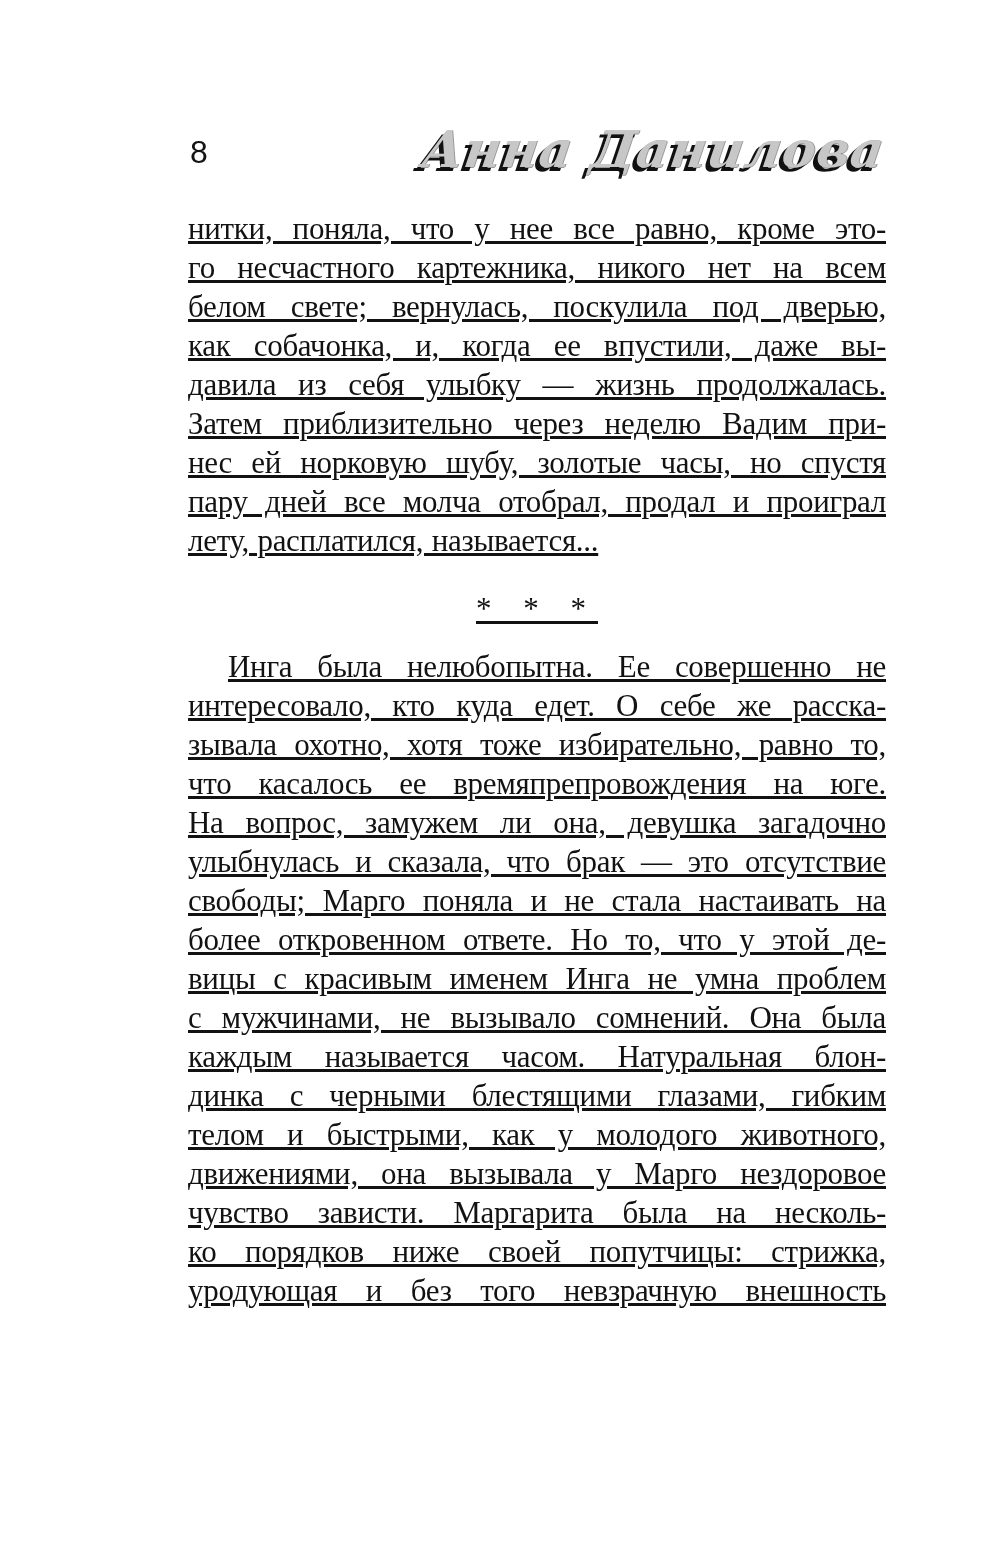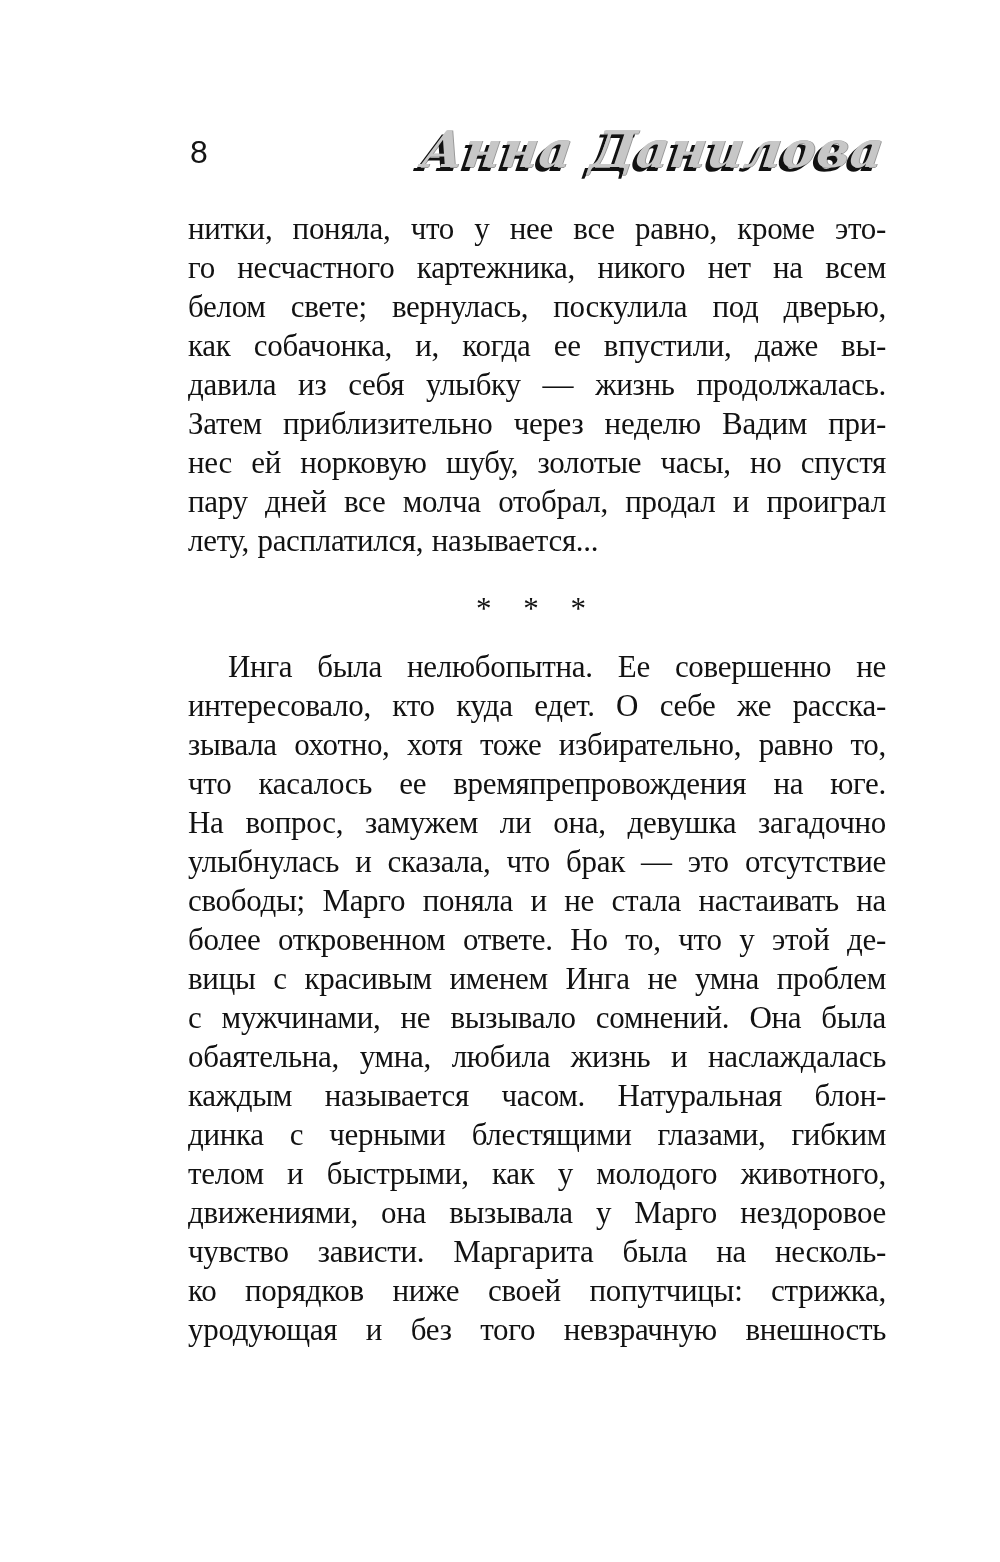--- a/index.html
+++ b/index.html
@@ -45,20 +45,21 @@
     color: #c7c7c7;
     text-shadow: -4px 4px 0 #111111, 1px 0 0 #9a9a9a, 0 1px 0 #9a9a9a;
     transform: skewX(-8deg);
     white-space: nowrap;
   }
   .page-body {
     position: absolute;
     top: 209px;
     left: 188px;
     width: 698px;
+    text-decoration: underline;
   }
   .para { width: 698px; }
   .line {
     font-size: 31px;
     line-height: 39px;
     letter-spacing: -0.3px;
     word-spacing: 1px;
     text-align: justify;
     text-align-last: justify;
     white-space: normal;
@@ -109,21 +110,20 @@
         <div class="line">Инга была нелюбопытна. Ее совершенно не</div>
         <div class="line">интересовало, кто куда едет. О себе же расска-</div>
         <div class="line">зывала охотно, хотя тоже избирательно, равно то,</div>
         <div class="line">что касалось ее времяпрепровождения на юге.</div>
         <div class="line">На вопрос, замужем ли она, девушка загадочно</div>
         <div class="line">улыбнулась и сказала, что брак — это отсутствие</div>
         <div class="line">свободы; Марго поняла и не стала настаивать на</div>
         <div class="line">более откровенном ответе. Но то, что у этой де-</div>
         <div class="line">вицы с красивым именем Инга не умна проблем</div>
         <div class="line">с мужчинами, не вызывало сомнений. Она была</div>
-        <div class="line">обаятельна, умна, любила жизнь и наслаждалась</div>
         <div class="line">каждым называется часом. Натуральная блон-</div>
         <div class="line">динка с черными блестящими глазами, гибким</div>
         <div class="line">телом и быстрыми, как у молодого животного,</div>
         <div class="line">движениями, она вызывала у Марго нездоровое</div>
         <div class="line">чувство зависти. Маргарита была на несколь-</div>
         <div class="line">ко порядков ниже своей попутчицы: стрижка,</div>
         <div class="line">уродующая и без того невзрачную внешность</div>
       </div>
 
   </div>

